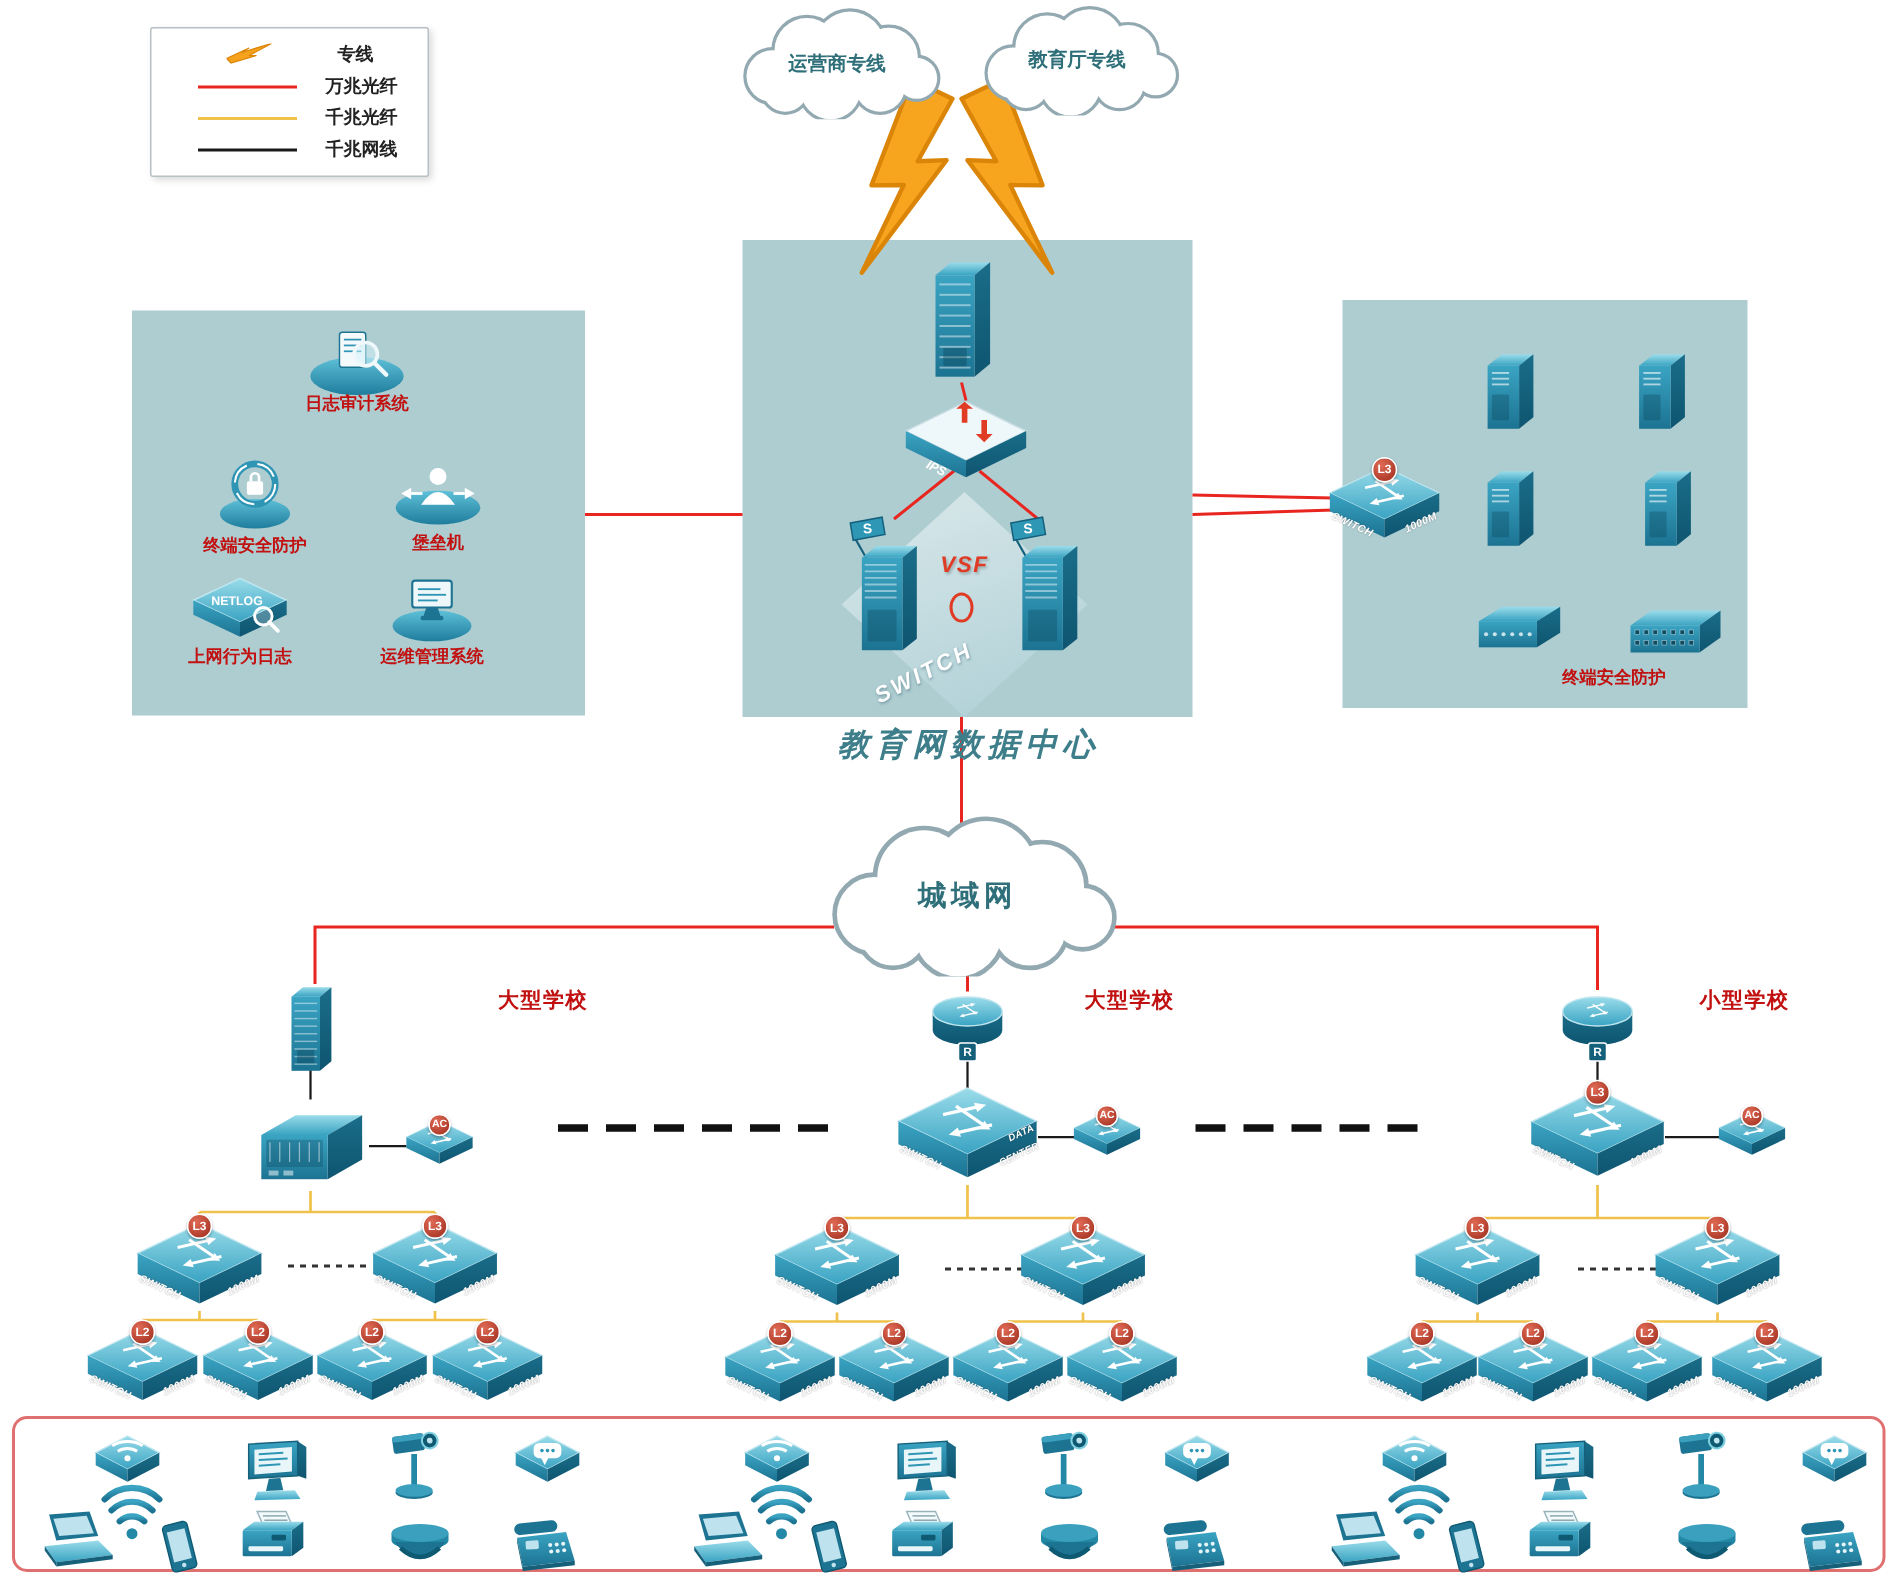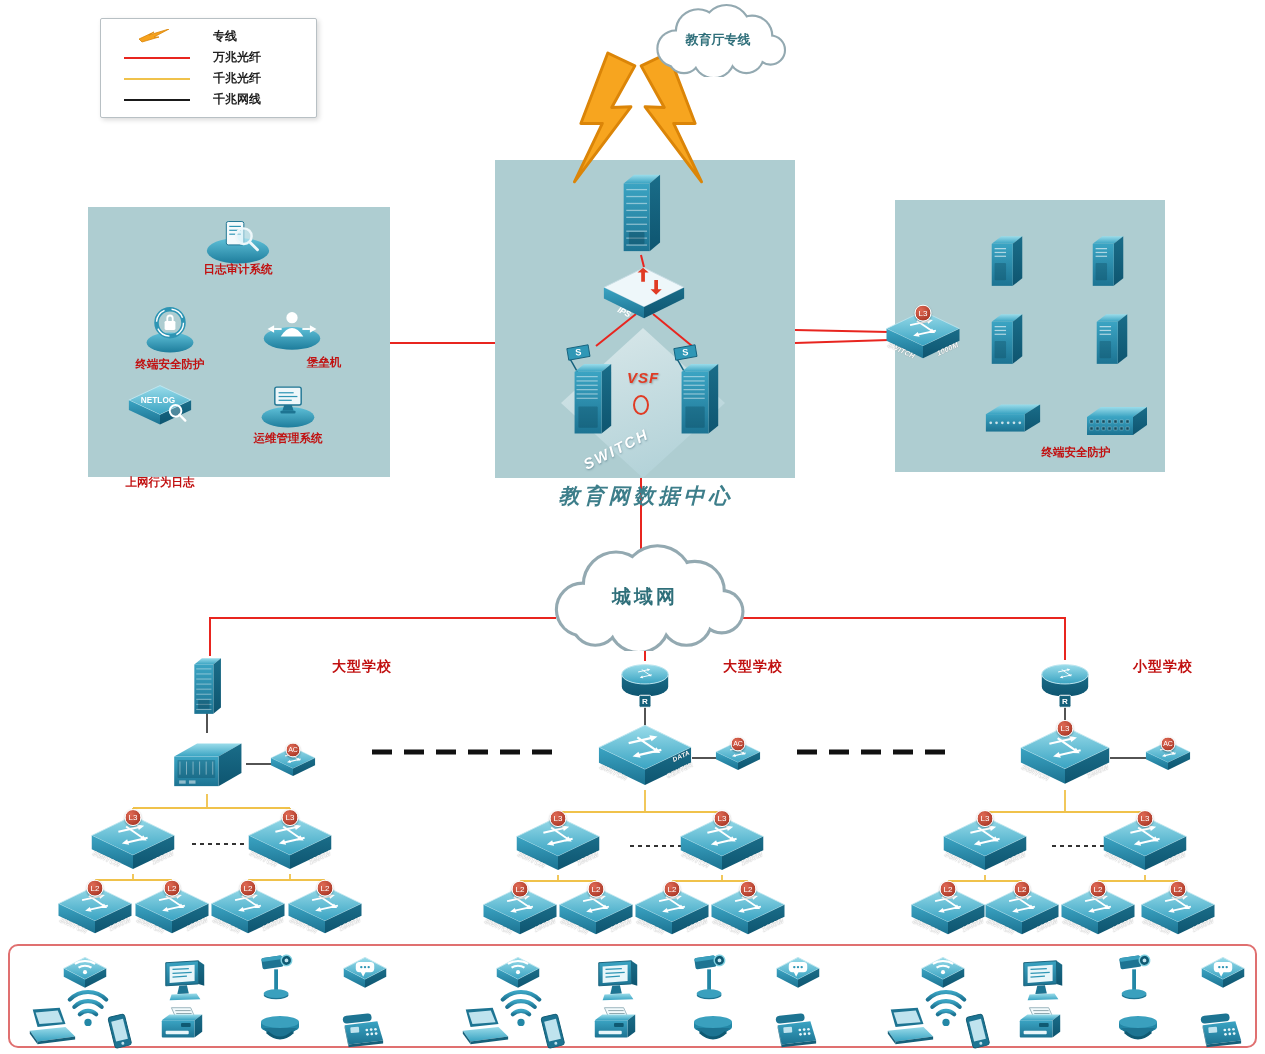--- a/index.html
+++ b/index.html
@@ -19,40 +19,40 @@
   .node svg{display:block;width:100%;height:auto;overflow:visible}
   .cloud{position:absolute;transform:translate(-50%,-50%);z-index:3}
   .cloud svg{display:block;width:100%;height:auto}
   .cloud-label{position:absolute;left:50%;top:53%;transform:translate(-50%,-50%);color:#2f6f7a;font-weight:700;font-size:13px;white-space:nowrap}
   #cloud-isp{left:558px;top:40px;width:158px}
   #cloud-edu{left:718px;top:38px;width:156px}
   #cloud-man{left:645px;top:594px;width:228px}
   #cloud-man .cloud-label{font-size:19px;letter-spacing:3px}
   .badge{position:absolute;left:50%;top:-5px;transform:translateX(-50%);width:17px;height:17px;border-radius:50%;
     background:radial-gradient(circle at 35% 30%,#e06a55,#9c2b1b);border:1.5px solid #fff;color:#fff;
-    font-size:8px;font-weight:400;display:flex;align-items:center;justify-content:center;box-shadow:0 1px 2px rgba(0,0,0,.35)}
+    font-size:8px;font-weight:700;display:flex;align-items:center;justify-content:center;box-shadow:0 1px 2px rgba(0,0,0,.35)}
   .badge-sm{width:15px;height:15px;font-size:7px;top:-4px}
   .ft{position:absolute;color:#fff;font-size:7px;font-weight:700;font-style:italic;letter-spacing:.3px;
     text-shadow:0 0 1px rgba(0,0,0,.45);white-space:nowrap}
   .ft-l{left:3px;top:57%;transform:rotate(25deg);transform-origin:left center}
   .ft-r{right:3px;top:57%;transform:rotate(-25deg);transform-origin:right center}
   .ft-dc1{right:4px;top:36%;font-size:6.5px;transform:rotate(-25deg);transform-origin:right center}
   .ft-dc2{right:0px;top:54%;font-size:6.5px;transform:rotate(-25deg);transform-origin:right center}
   .router-badge{position:absolute;left:50%;bottom:-3px;transform:translateX(-50%);width:13px;height:13px;border-radius:2px;
     background:#14607a;border:1px solid #fff;color:#fff;font-size:8px;font-weight:700;display:flex;align-items:center;justify-content:center}
   .red-label{position:absolute;transform:translate(-50%,-50%);color:#c11111;font-size:11.5px;font-weight:700;z-index:4;white-space:nowrap}
   .school-label{font-size:14px;letter-spacing:1px}
   .big-caption{position:absolute;transform:translate(-50%,-50%);color:#3d7e8a;font-size:21px;font-weight:700;letter-spacing:4px;
     z-index:4;white-space:nowrap;font-family:"Liberation Serif","DejaVu Serif",serif}
   .vsf-text{position:absolute;transform:translate(-50%,-50%);color:#e03b24;font-size:15px;font-weight:800;font-style:italic;
     letter-spacing:1px;z-index:4;text-shadow:1px 1px 2px rgba(0,0,0,.25);white-space:nowrap}
   .switch-watermark{position:absolute;transform:translate(-50%,-50%) rotate(-27deg);color:#fff;font-size:15px;font-weight:800;
     font-style:italic;letter-spacing:2px;z-index:4;text-shadow:0 1px 2px rgba(70,110,125,.6);white-space:nowrap}
-  #legend{position:absolute;left:100px;top:18px;width:217px;background:#fff;border:1px solid #b8c0c4;
-    box-shadow:2px 2px 5px rgba(0,0,0,.15);padding:7px 8px;z-index:4;border-radius:2px}
+  #legend{position:absolute;left:100px;top:18px;width:186px;background:#fff;border:1px solid #b8c0c4;
+    box-shadow:2px 2px 5px rgba(0,0,0,.15);padding:7px 20px;z-index:4;border-radius:2px}
   .legend-row{display:flex;align-items:center;height:21px}
   .legend-sym{width:96px;display:flex;justify-content:center;align-items:center}
   .legend-line{width:66px;height:2px}
   .legend-label{font-size:12px;color:#222;font-weight:600;margin-left:8px;white-space:nowrap}
 </style>
 </head>
 <body>
 
 <div id="stage">
 
@@ -160,20 +160,27 @@
       <span class="legend-label">千兆光纤</span>
     </div>
     <div class="legend-row">
       <span class="legend-sym">
           <span class="legend-line" style="background:#1a1a1a"></span>
         </span>
       <span class="legend-label">千兆网线</span>
     </div>
   </div>
 
+  <div class="cloud" id="cloud-isp">
+    <svg viewBox="0 0 220 110">
+      <use href="#cloudShape" fill="#fff" stroke="#93a9b1" stroke-width="6"></use>
+        <use href="#cloudShape" fill="#fff"></use>
+    </svg>
+    <span class="cloud-label">运营商专线</span>
+  </div>
   <div class="cloud" id="cloud-man">
     <svg viewBox="0 0 220 110">
       <use href="#cloudShape" fill="#fff" stroke="#93a9b1" stroke-width="6"></use>
         <use href="#cloudShape" fill="#fff"></use>
     </svg>
     <span class="cloud-label">城域网</span>
   </div>
   <div class="cloud" id="cloud-edu">
     <svg viewBox="0 0 220 110">
       <use href="#cloudShape" fill="#fff" stroke="#93a9b1" stroke-width="6"></use>
@@ -311,22 +318,22 @@
           <line x1="24" y1="12" x2="40" y2="12"></line>
           <line x1="24" y1="16" x2="44" y2="16"></line>
           <line x1="24" y1="20" x2="38" y2="20"></line>
         </g>
         <polygon points="30,25 38,25 40,31 28,31" f="" fill="#1d7492"></polygon>
         <rect x="26" y="31" width="16" height="3" rx="1" fill="#1d7492"></rect>
       </svg>
     </div>
     <span class="red-label" style="left: 238px; top: 269px;">日志审计系统</span>
     <span class="red-label" style="left: 170px; top: 364px;">终端安全防护</span>
-    <span class="red-label" style="left: 292px; top: 362px; margin-left: 32px;">堡垒机</span>
-    <span class="red-label" style="left: 160px; top: 438px; margin-top: 44px;">上网行为日志</span>
+    <span class="red-label" style="left: 292px; top: 362px;">堡垒机</span>
+    <span class="red-label" style="left: 160px; top: 438px;">上网行为日志</span>
     <span class="red-label" style="left: 288px; top: 438px;">运维管理系统</span>
     <div class="node" style="left: 923px; top: 337px; width: 76px;">
       <svg viewBox="0 0 100 72">
         <polygon points="50,2 98,25 50,48 2,25" fill="url(#gTop)" stroke="#bfe6ef" stroke-width="1"></polygon>
         <polygon points="2,25 50,48 50,64 2,41" fill="url(#gFront)"></polygon>
         <polygon points="50,48 98,25 98,41 50,64" fill="url(#gSide)"></polygon>
         <g>
           <path d="M33,20.5 L57,15" stroke="#fff" stroke-width="2.3" fill="none"></path>
           <polygon points="63,13.6 54.5,12.2 56.8,18.6" fill="#fff"></polygon>
           <path d="M67,27.5 L43,33" stroke="#fff" stroke-width="2.3" fill="none"></path>

